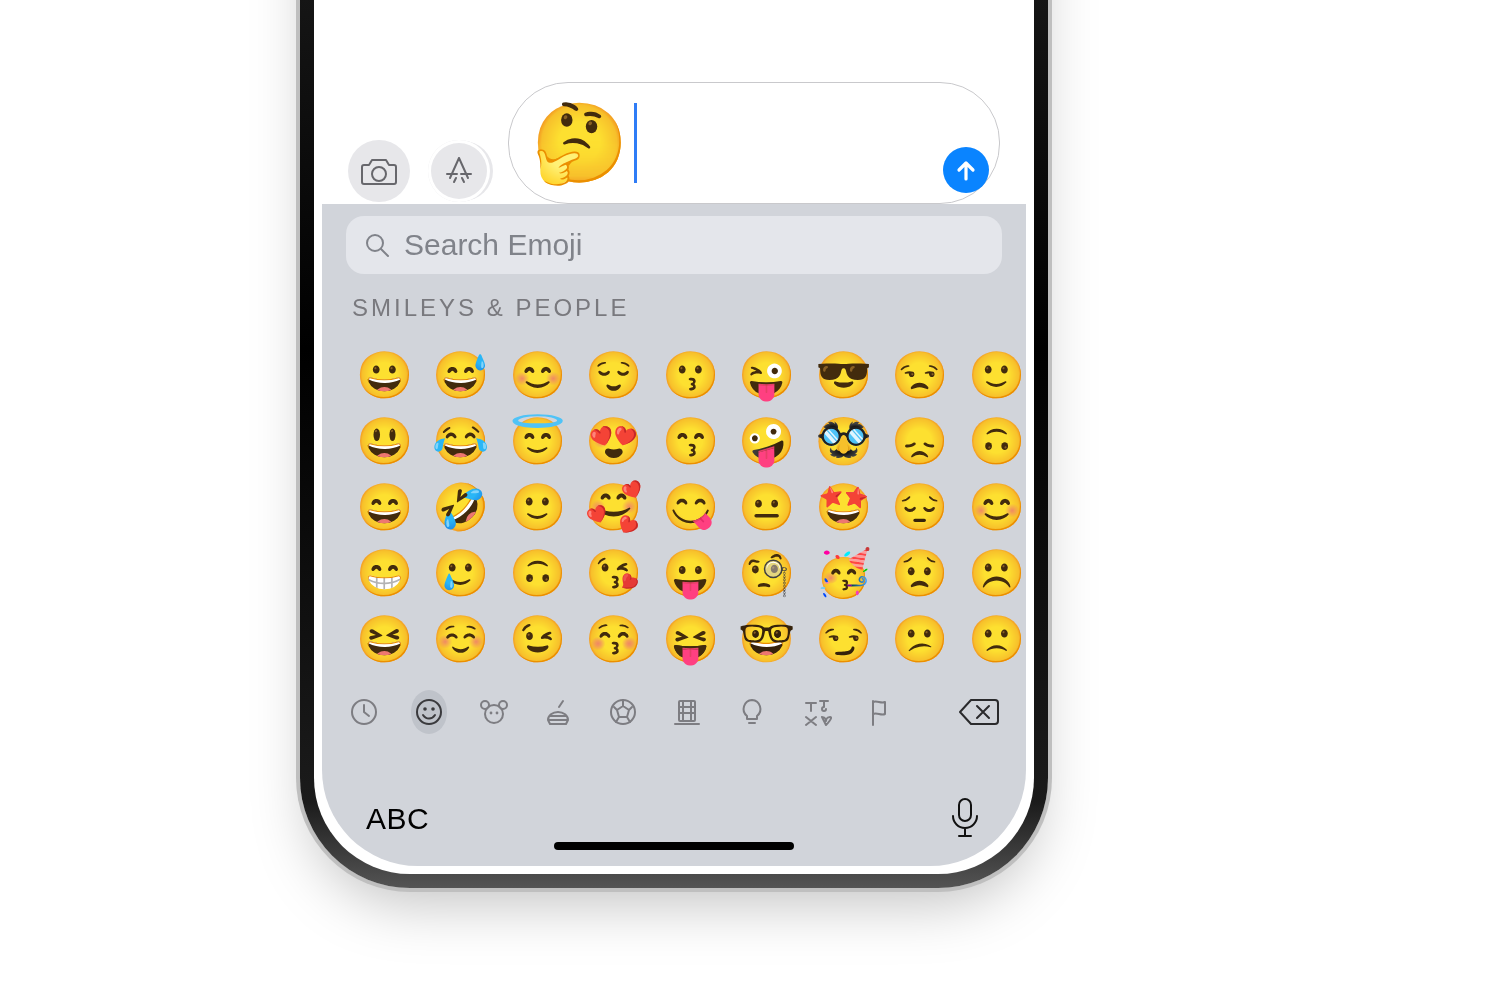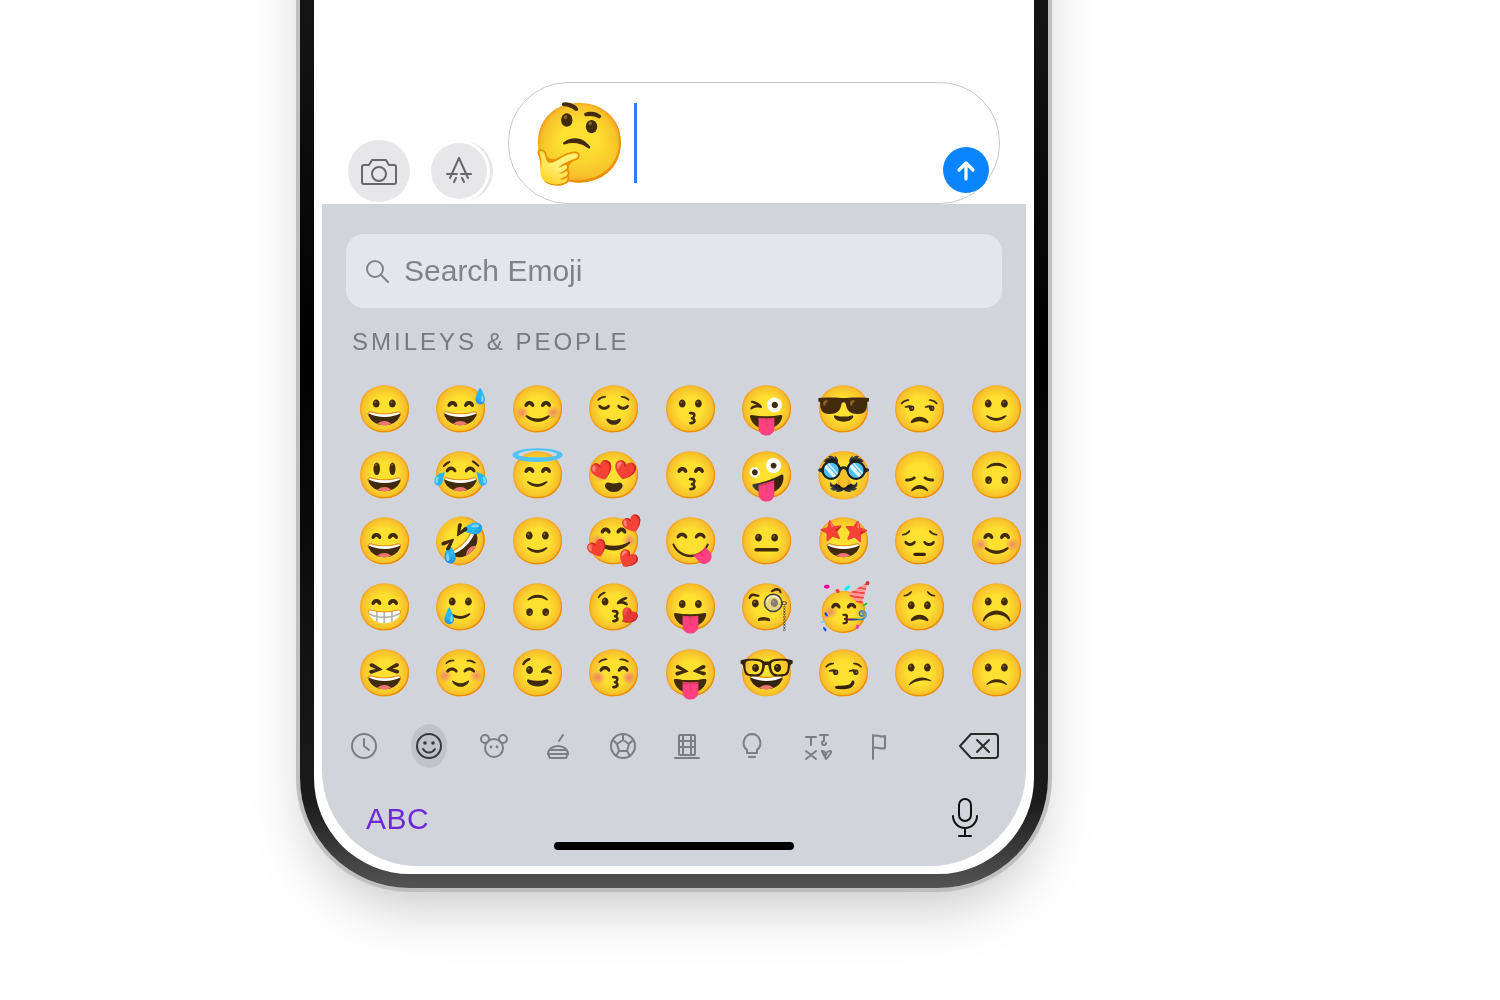--- a/index.html
+++ b/index.html
@@ -29,22 +29,22 @@
     display:flex;align-items:center;padding:0 64px 0 22px;margin-bottom:-2px}
   .input-emoji{font-size:78px;line-height:1}
   .caret{width:3px;height:80px;background:#2f7cf6;margin-left:6px}
   .send-btn{position:absolute;right:10px;bottom:10px;width:46px;height:46px;border-radius:50%;
     background:#0a84ff;display:flex;align-items:center;justify-content:center}
   .send-btn svg{display:block}
 
   
   .kbd{position:absolute;left:0;right:0;top:372px;bottom:0;background:#d1d4da;
     display:flex;flex-direction:column}
-  .search-wrap{margin:30px 24px 0;height:58px;border-radius:18px;background:#e4e6eb;
-    display:flex;align-items:center;padding:8px 18px;color:#80838a;font-size:30px}
+  .search-wrap{margin:12px 24px 0;height:58px;border-radius:18px;background:#e4e6eb;
+    display:flex;align-items:center;padding:0 18px;color:#80838a;font-size:30px}
   .search-wrap svg{margin-right:14px;flex:0 0 auto}
   .section-label{margin:20px 30px 20px;color:#79797e;font-size:24px;letter-spacing:3px;
     font-weight:500}
   .emoji-scroll{margin:0 0 0 30px;overflow:hidden}
   .emoji-grid{display:grid;grid-template-columns:repeat(9,66px);grid-auto-rows:66px;
     gap:0 10.5px;align-items:center}
   .emoji-cell{font-size:46px;line-height:1;width:66px;height:66px;display:flex;
     align-items:center;justify-content:center;user-select:none}
 
   
@@ -52,21 +52,21 @@
   .cat{width:44px;height:44px;border-radius:50%;display:flex;align-items:center;justify-content:center;
     color:#7d7d82}
   .cat.selected{background:#bfc3ca;color:#3a3a3d}
   .cat svg{display:block}
   .cats .spacer{flex:1}
   .del-key{width:56px;height:42px;border-radius:10px;background:transparent;
     display:flex;align-items:center;justify-content:center;color:#2a2a2c}
 
   
   .bottom{margin-top:auto;padding:28px 44px 24px;display:flex;align-items:center}
-  .abc{font-size:30px;color:#6d28d9;letter-spacing:.5px;font-weight:400}
+  .abc{font-size:30px;color:#000000;letter-spacing:.5px;font-weight:400}
   .mic{margin-left:auto;color:#111}
   .home-ind{position:absolute;left:50%;bottom:16px;transform:translateX(-50%);
     width:240px;height:8px;border-radius:5px;background:#000}
 
   
   .stroke{fill:none;stroke:currentColor;stroke-width:2;stroke-linecap:round;stroke-linejoin:round}
 </style>
 </head>
 <body>
 

